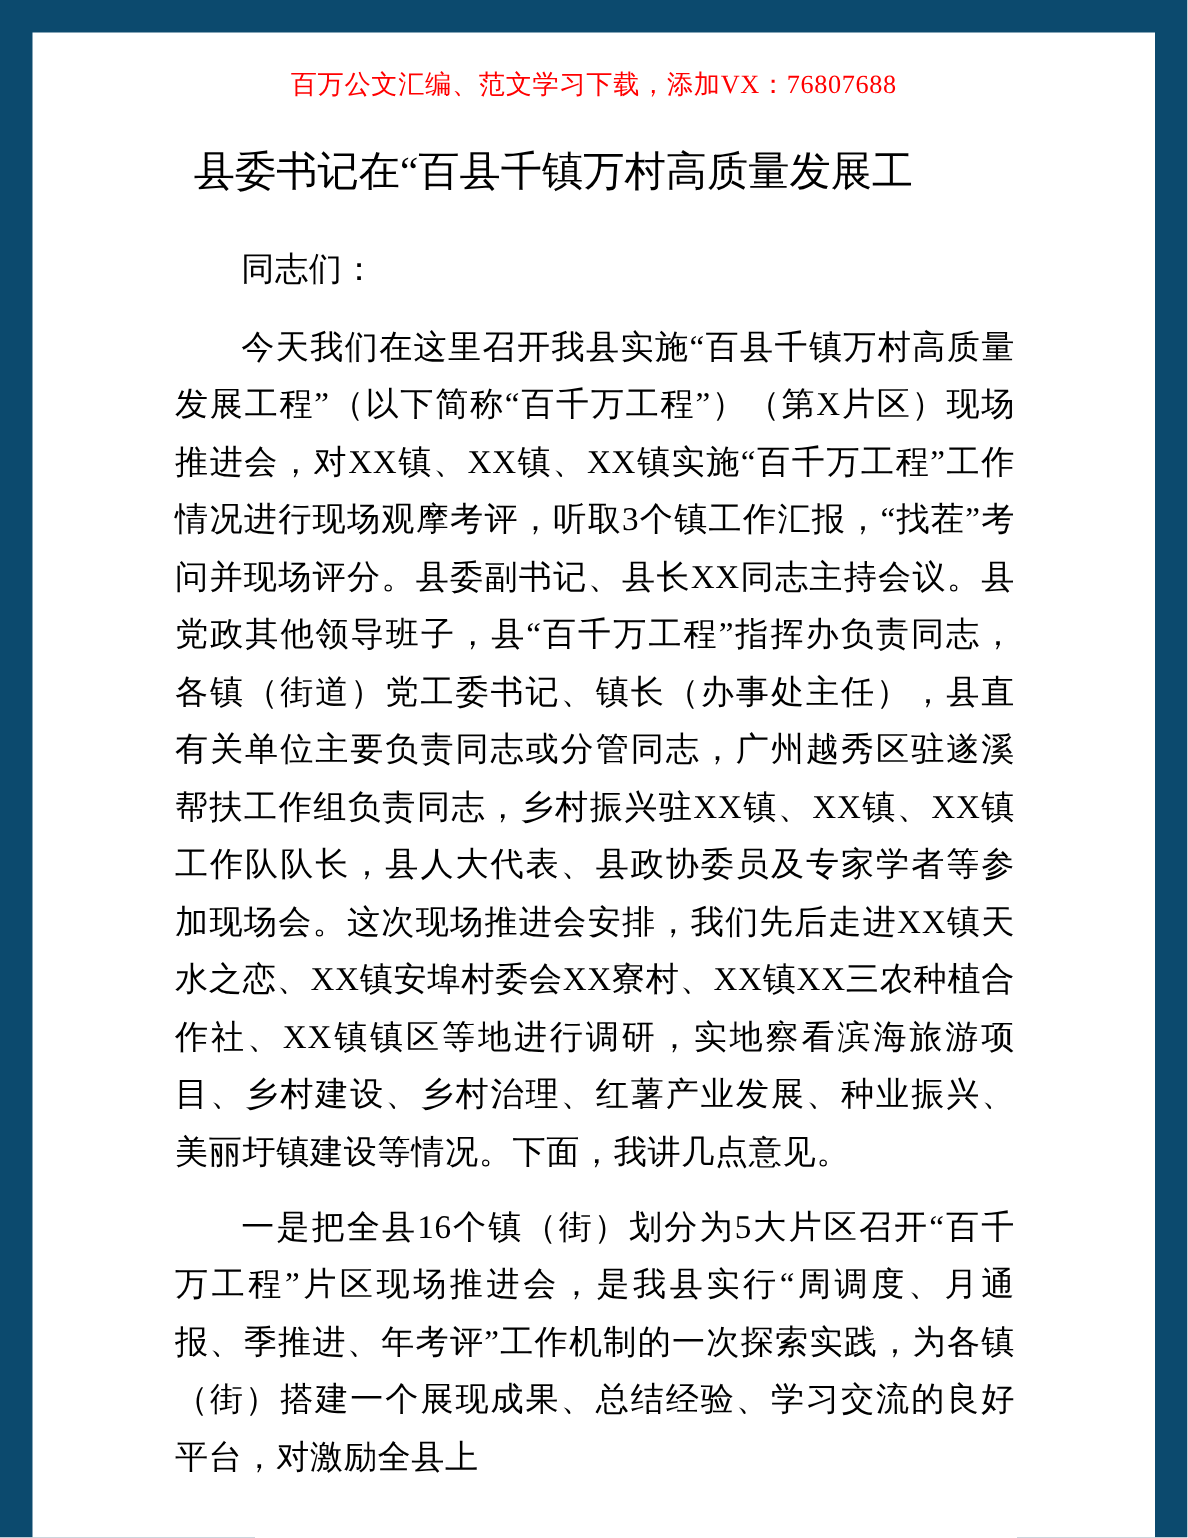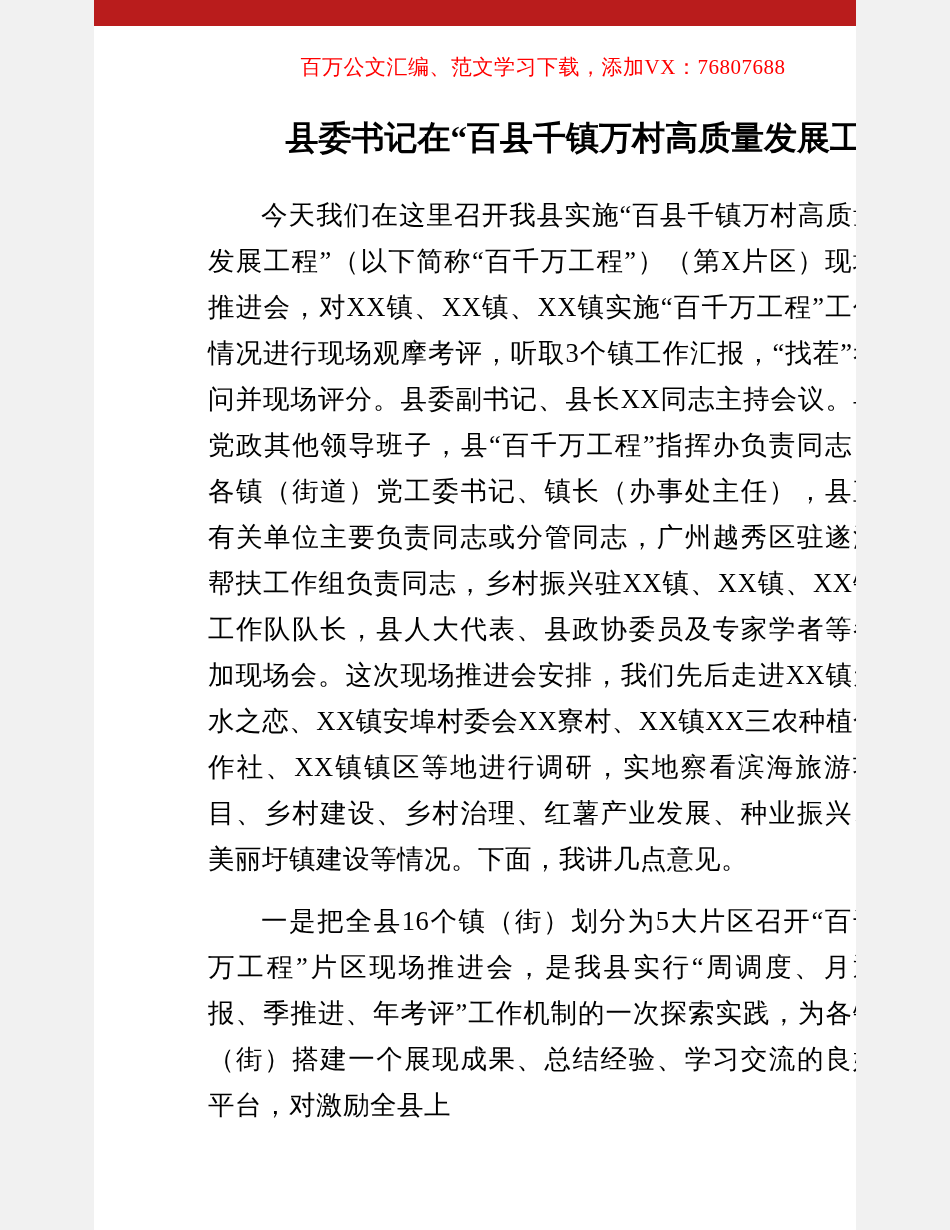--- a/index.html
+++ b/index.html
@@ -2,45 +2,45 @@
 <html><head>
 <meta charset="utf-8">
 <style>
   html, body {
     margin: 0;
     padding: 0;
     background: #f1f1f1;
     font-family: "Liberation Serif", "DejaVu Serif", serif;
   }
   .viewport {
-    width: 762px;
+    width: 950px;
     height: 1230px;
     margin: 0 auto;
-    background: #b91c1c;
+    background: #0c4a6e;
     overflow: hidden;
   }
   .page {
     width: 898px;
     min-height: 1204px;
     margin: 26px auto 0;
     background: #ffffff;
     box-sizing: border-box;
     padding: 26px 114px 40px 114px;
   }
   .notice {
     text-align: center;
     color: #ff0000;
     font-size: 21px;
     line-height: 30px;
     margin: 0 0 28px 0;
     letter-spacing: 0.5px;
   }
   .title {
-    text-align: right;
-    font-weight: bold;
+    text-align: left;
+    font-weight: normal;
     color: #000000;
     font-size: 33px;
     line-height: 56px;
     margin: 0 auto 26px auto;
     max-width: 640px;
   }
   .title .title-line {
     display: block;
   }
   .doc-body {
@@ -68,18 +68,19 @@
   <div class="page">
 
     <div class="notice">百万公文汇编、范文学习下载，添加VX：76807688</div>
 
     <h1 class="title">
       <span class="title-line">县委书记在“百县千镇万村高质量发展工</span>
     </h1>
 
     <div class="doc-body">
 
+    <p class="para">同志们：</p>
         <p class="para">今天我们在这里召开我县实施“百县千镇万村高质量发展工程”（以下简称“百千万工程”）（第X片区）现场推进会，对XX镇、XX镇、XX镇实施“百千万工程”工作情况进行现场观摩考评，听取3个镇工作汇报，“找茬”考问并现场评分。县委副书记、县长XX同志主持会议。县党政其他领导班子，县“百千万工程”指挥办负责同志，各镇（街道）党工委书记、镇长（办事处主任），县直有关单位主要负责同志或分管同志，广州越秀区驻遂溪帮扶工作组负责同志，乡村振兴驻XX镇、XX镇、XX镇工作队队长，县人大代表、县政协委员及专家学者等参加现场会。这次现场推进会安排，我们先后走进XX镇天水之恋、XX镇安埠村委会XX寮村、XX镇XX三农种植合作社、XX镇镇区等地进行调研，实地察看滨海旅游项目、乡村建设、乡村治理、红薯产业发展、种业振兴、美丽圩镇建设等情况。下面，我讲几点意见。</p>
         <p class="para">一是把全县16个镇（街）划分为5大片区召开“百千万工程”片区现场推进会，是我县实行“周调度、月通报、季推进、年考评”工作机制的一次探索实践，为各镇（街）搭建一个展现成果、总结经验、学习交流的良好平台，对激励全县上</p>
       </div>
 
   </div>
 </div>
 
 </body></html>

